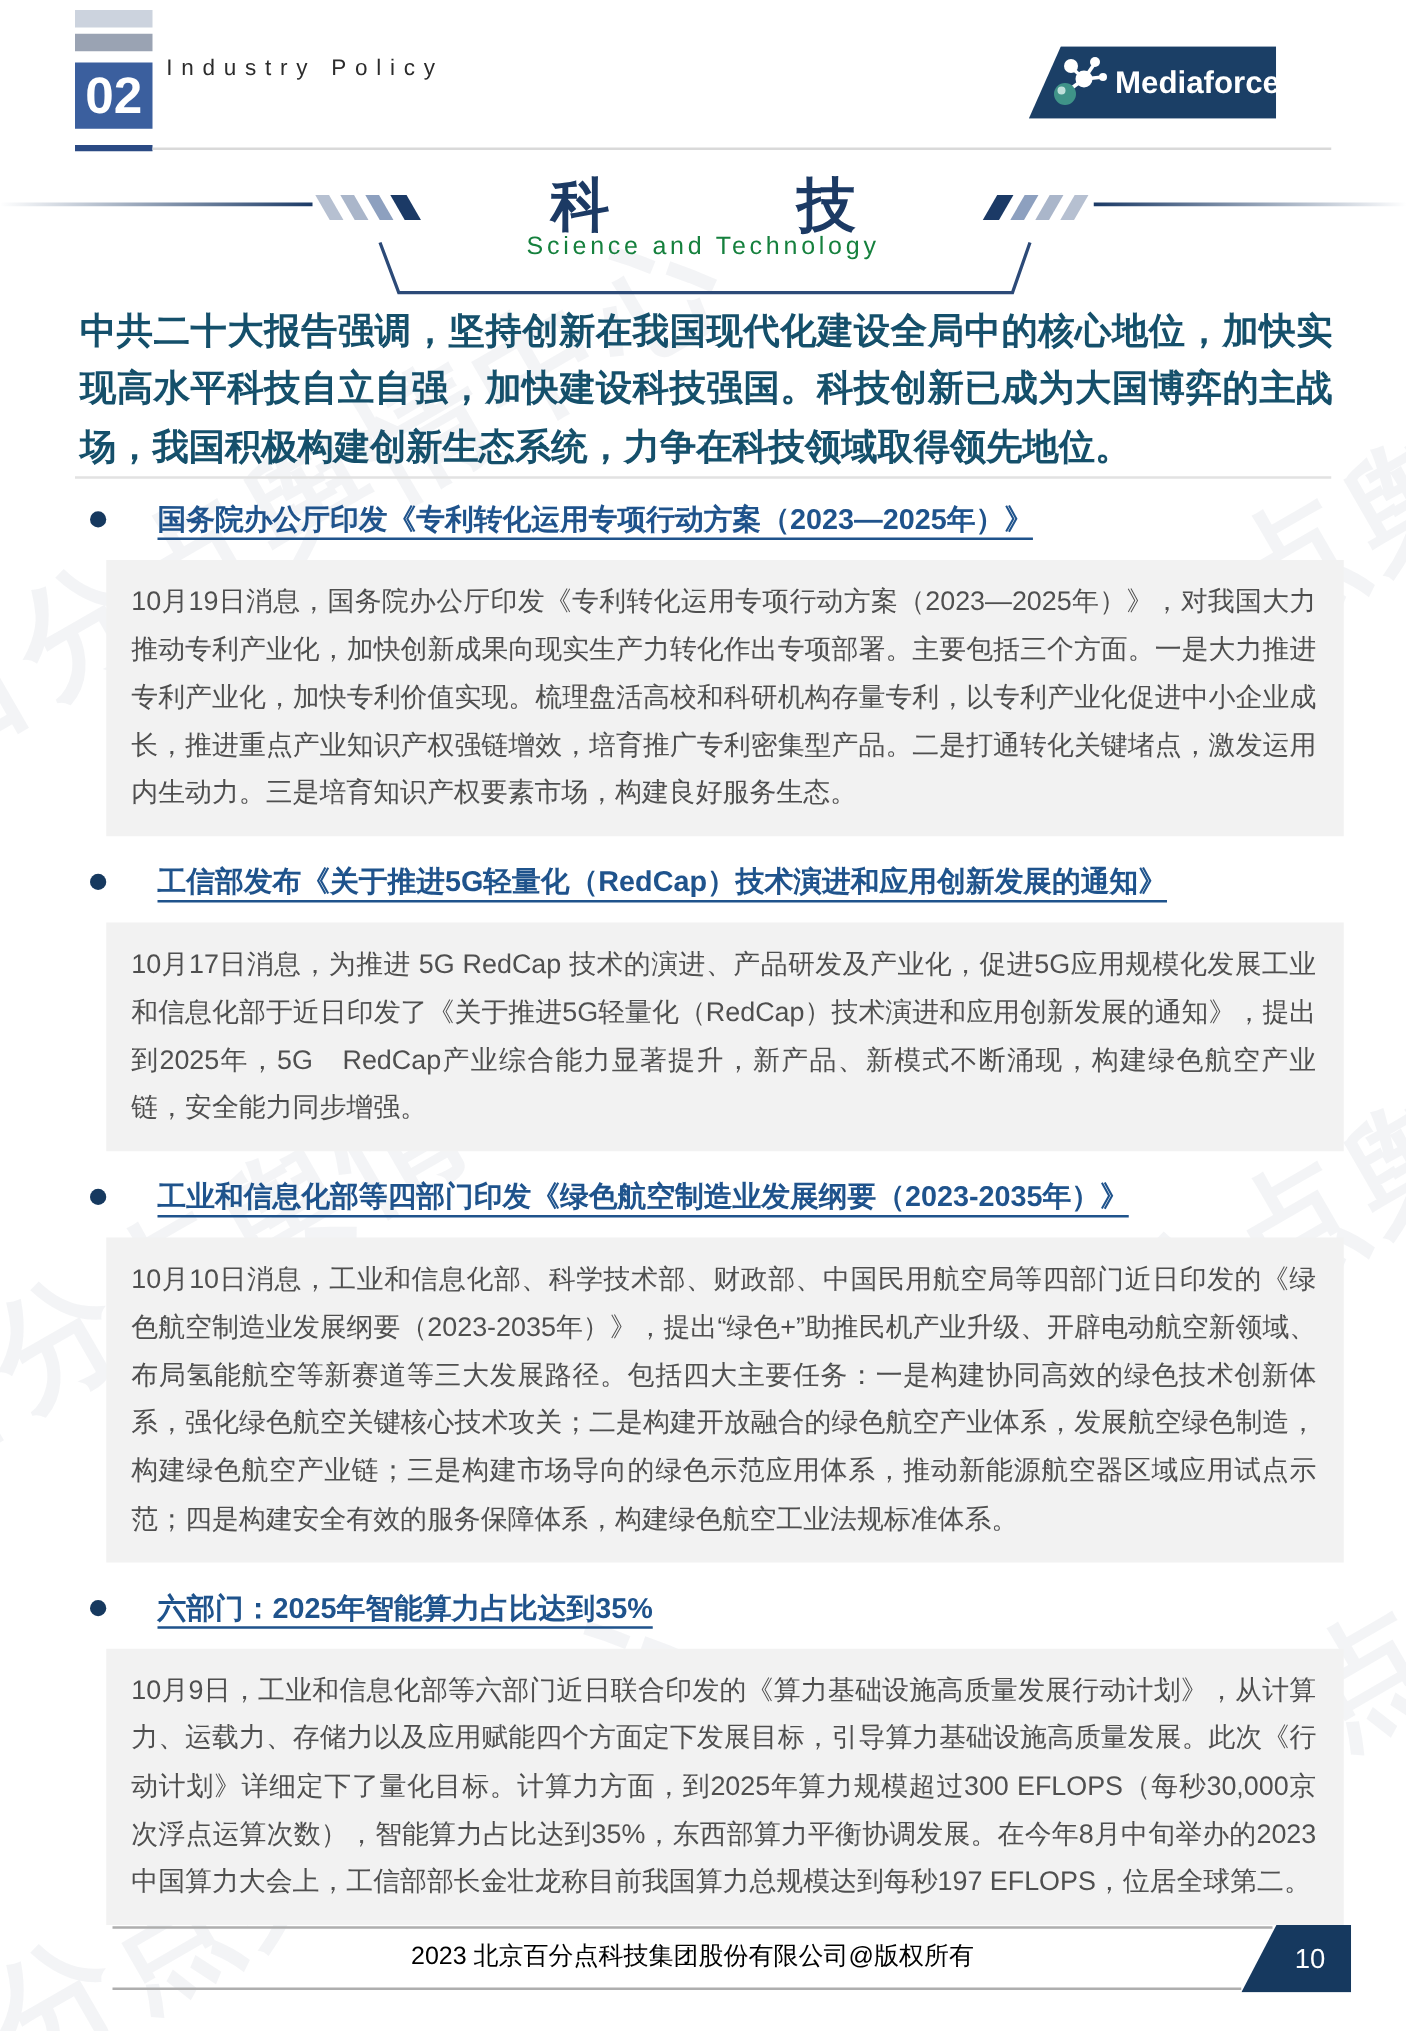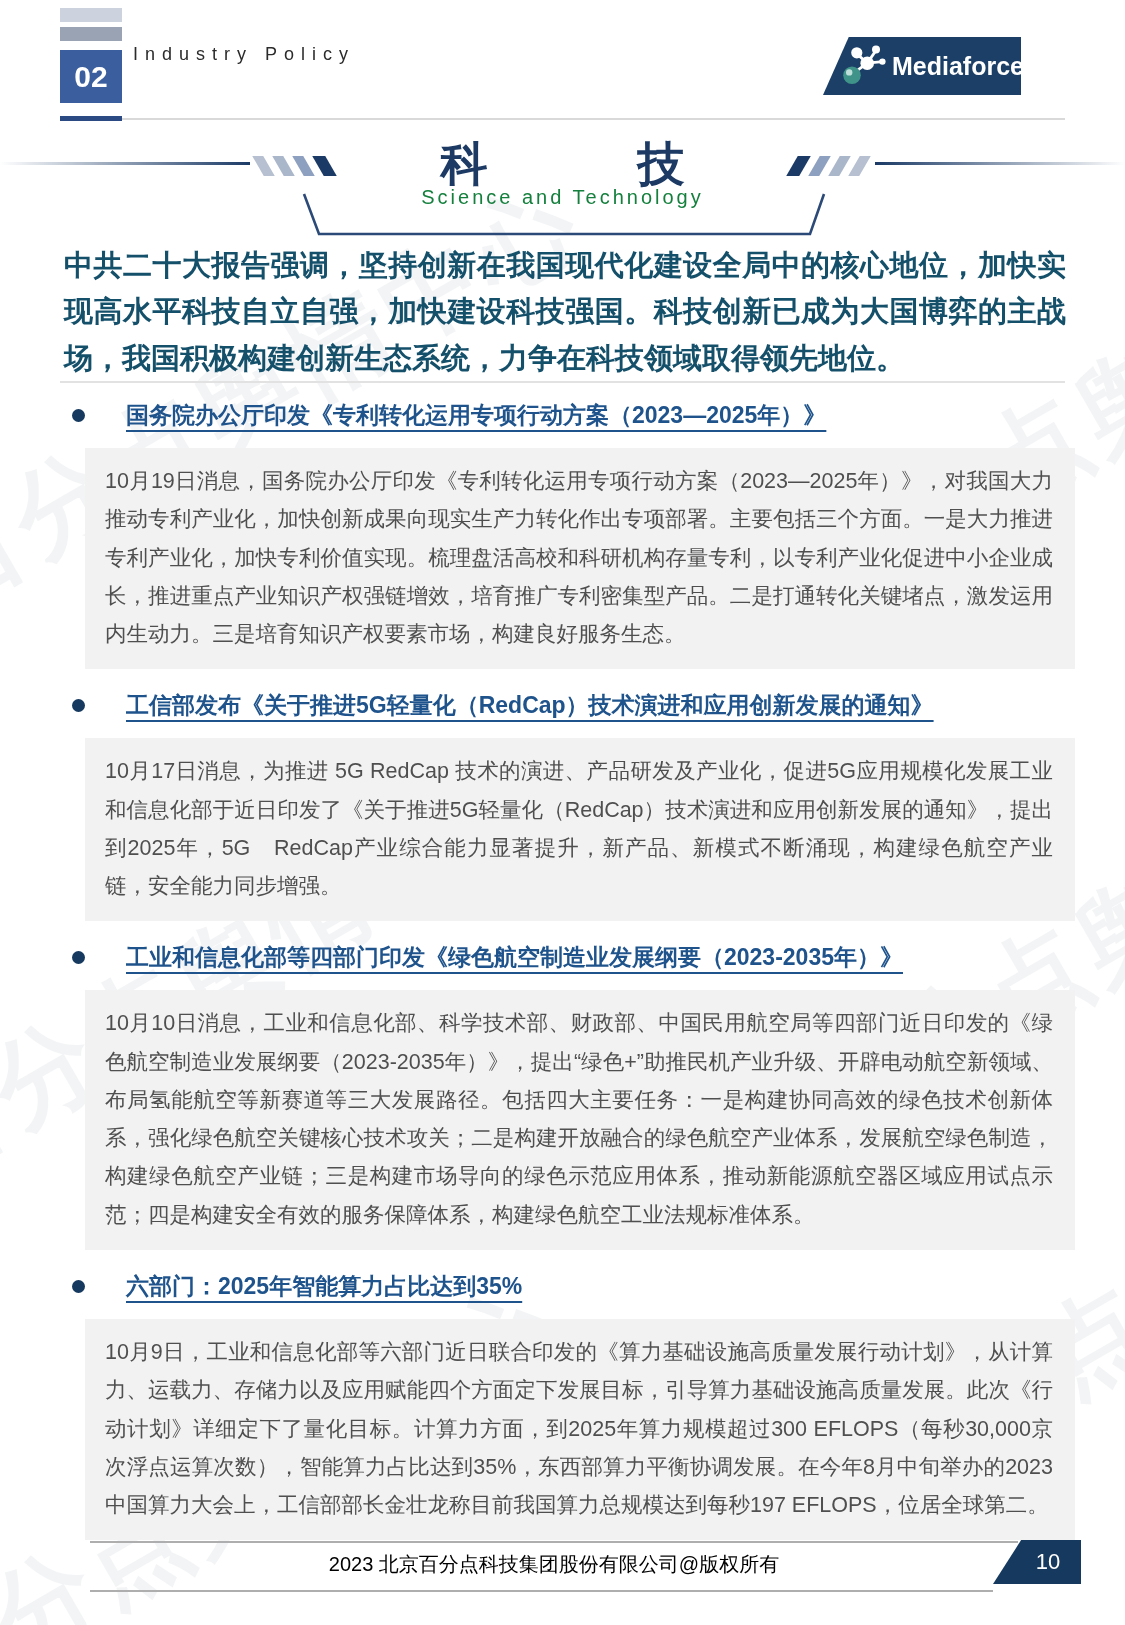--- a/index.html
+++ b/index.html
@@ -15,21 +15,21 @@
     position:absolute; font-size:100px; font-weight:bold; white-space:nowrap;
     color:rgba(125,137,160,0.09); transform:rotate(-30deg); pointer-events:none;
     letter-spacing:6px;
   }
 
   
   .hdr-stack { position:absolute; left:60px; top:8px; }
   .hdr-bar1 { width:62px; height:14px; background:#ccd3de; }
   .hdr-bar2 { width:62px; height:14px; background:#9aa3b3; margin-top:5px; }
   .hdr-num  { width:62px; height:53px; background:#3b5f9e; margin-top:9px;
-              color:#fff; font-size:30px; font-weight:bold;
+              color:#fff; font-size:41px; font-weight:bold;
               display:flex; align-items:center; justify-content:center; }
   .hdr-titles { position:absolute; left:133px; top:36px; }
   .hdr-title { font-size:30px; color:#3d6a99; letter-spacing:15px; font-weight:500; }
   .hdr-sub   { font-size:18px; color:#2b2b2b; letter-spacing:7px; margin-top:8px; }
   .hdr-rule-dark  { position:absolute; left:60px; top:116px; width:62px; height:5px; background:#2b4a84; }
   .hdr-rule-light { position:absolute; left:122px; top:118px; width:943px; height:2px; background:#d9d9d9; }
 
   .logo {
     position:absolute; left:823px; top:37px; width:198px; height:58px;
     background:#1b3f66; clip-path:polygon(13% 0,100% 0,100% 100%,0 100%);
@@ -80,21 +80,21 @@
     margin-left:25px; width:990px; background:#f2f2f2;
     padding:14px 22px 16px 20px;
     font-size:21.5px; color:#4f4f4f; line-height:1.78; text-align:justify;
   }
 
   
   .ft-line1 { position:absolute; top:1541px; left:90px; width:928px; height:2px; background:#aeaeae; }
   .ft-line2 { position:absolute; top:1590px; left:90px; width:903px; height:2px; background:#aeaeae; }
   .ft-text  { position:absolute; top:1551px; left:90px; width:928px; text-align:center;
               font-size:20px; color:#000000; }
-  .ft-badge { position:absolute; top:1540px; left:993px; width:88px; height:44px;
+  .ft-badge { position:absolute; top:1540px; left:993px; width:88px; height:54px;
               background:#16395f; clip-path:polygon(32% 0,100% 0,100% 100%,0 100%);
               display:flex; align-items:center; justify-content:center; padding-left:22px;
               color:#fff; font-size:22px; }
 </style>
 </head>
 <body>
 
 <div class="page">
 
   <div class="wm" style="top:330px; left:-120px;">百分点舆情中心</div>

